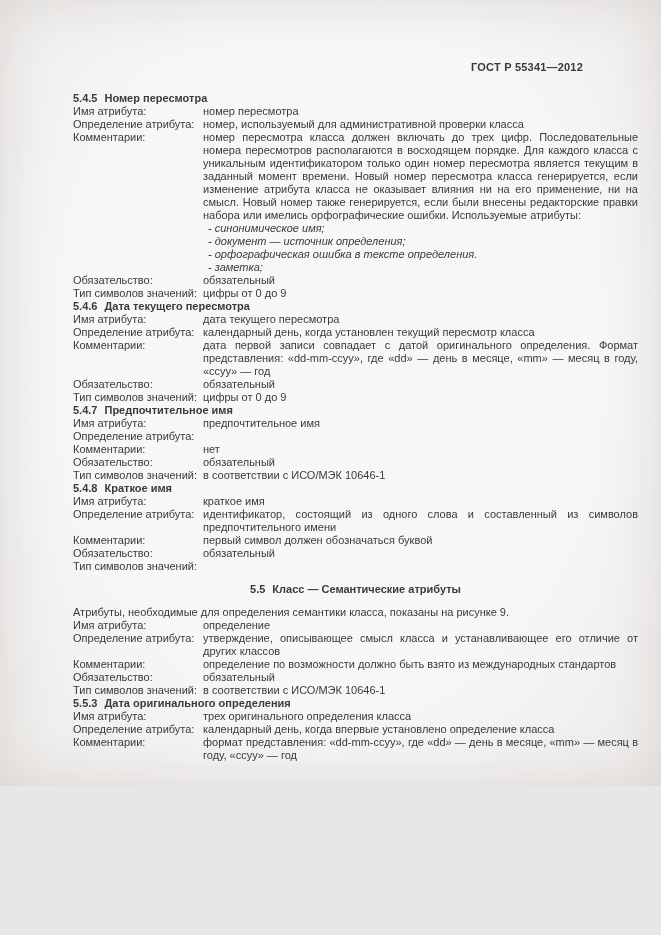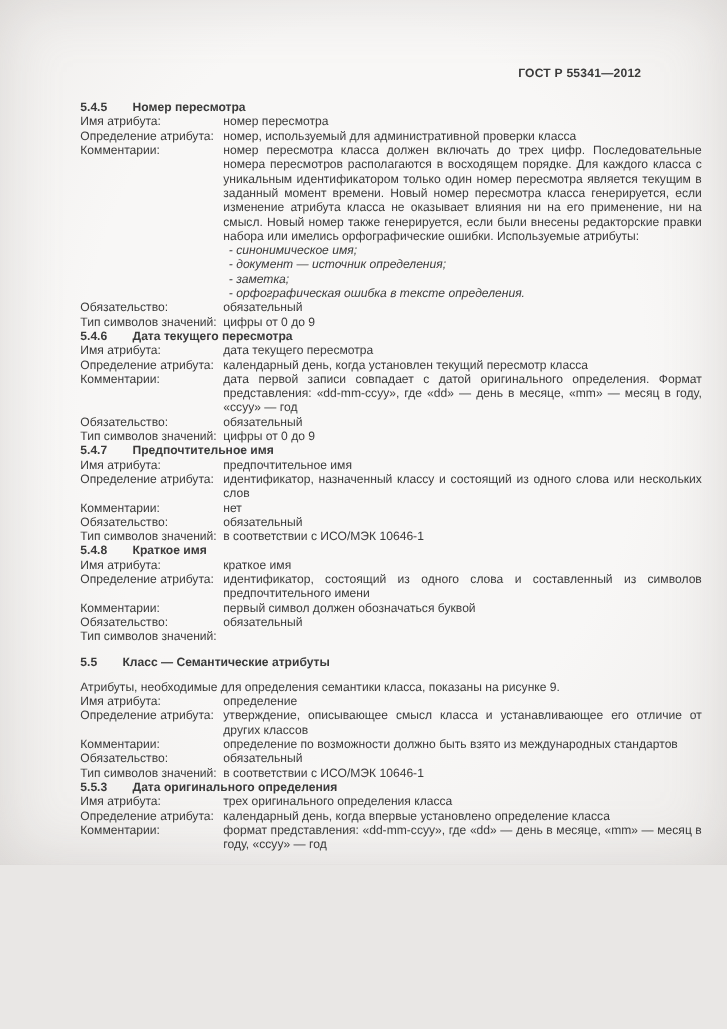--- a/index.html
+++ b/index.html
@@ -18,22 +18,22 @@
   }
   .doc-header {
     position: absolute; top: 61px; right: 78px;
     font-size: 11px; font-weight: 700; letter-spacing: 0.2px;
   }
   .content {
     position: absolute; left: 45px; top: 92px; width: 593px;
     font-size: 11px; line-height: 13px;
   }
   .section-heading, .chapter-heading { font-weight: 700; padding-left: 28px; }
-  .chapter-heading { margin: 10px 0; }
-  .h-num { margin-right: 23px; }
+  .chapter-heading { margin: 10px 0; text-align: center; }
+  .h-num { margin-right: 7px; }
   .attr-row { display: flex; align-items: flex-start; }
   .attr-label { flex: 0 0 130px; padding-left: 28px; }
   .attr-value { flex: 1; min-width: 0; }
   .attr-value-text { text-align: justify; }
   .dash-list { padding-left: 5px; font-style: italic; }
   .paragraph { padding-left: 28px; text-align: justify; }
   .doc-footer {
     position: absolute; top: 846px; right: 78px; font-size: 11px; margin-left: 40px;
   }
 </style>
@@ -59,22 +59,22 @@
           <div class="attr-value-text">номер, используемый для административной проверки класса</div>
         </div>
       </div>
       <div class="attr-row">
         <div class="attr-label">Комментарии:</div>
         <div class="attr-value">
           <div class="attr-value-text">номер пересмотра класса должен включать до трех цифр. Последовательные номера пересмотров располагаются в восходящем порядке. Для каждого класса с уникальным идентификатором только один номер пересмотра является текущим в заданный момент времени. Новый номер пересмотра класса генерируется, если изменение атрибута класса не оказывает влияния ни на его применение, ни на смысл. Новый номер также генерируется, если были внесены редакторские правки набора или имелись орфографические ошибки. Используемые атрибуты:</div>
           <div class="dash-list">
             <div class="dash-list-item">-  синонимическое имя;</div>
             <div class="dash-list-item">-  документ — источник определения;</div>
+            <div class="dash-list-item">-  орфографическая ошибка в тексте определения.</div>
             <div class="dash-list-item">-  заметка;</div>
-            <div class="dash-list-item">-  орфографическая ошибка в тексте определения.</div>
           </div>
         </div>
       </div>
       <div class="attr-row">
         <div class="attr-label">Обязательство:</div>
         <div class="attr-value">
           <div class="attr-value-text">обязательный</div>
         </div>
       </div>
       <div class="attr-row">
@@ -116,23 +116,20 @@
       </div>
       <div class="section-heading"><span class="h-num">5.4.7</span><span>Предпочтительное имя</span></div>
       <div class="attr-row">
         <div class="attr-label">Имя атрибута:</div>
         <div class="attr-value">
           <div class="attr-value-text">предпочтительное имя</div>
         </div>
       </div>
       <div class="attr-row">
         <div class="attr-label">Определение атрибута:</div>
-        <div class="attr-value">
-          <div class="attr-value-text">идентификатор, назначенный классу и состоящий из одного слова или нескольких слов</div>
-        </div>
       </div>
       <div class="attr-row">
         <div class="attr-label">Комментарии:</div>
         <div class="attr-value">
           <div class="attr-value-text">нет</div>
         </div>
       </div>
       <div class="attr-row">
         <div class="attr-label">Обязательство:</div>
         <div class="attr-value">

